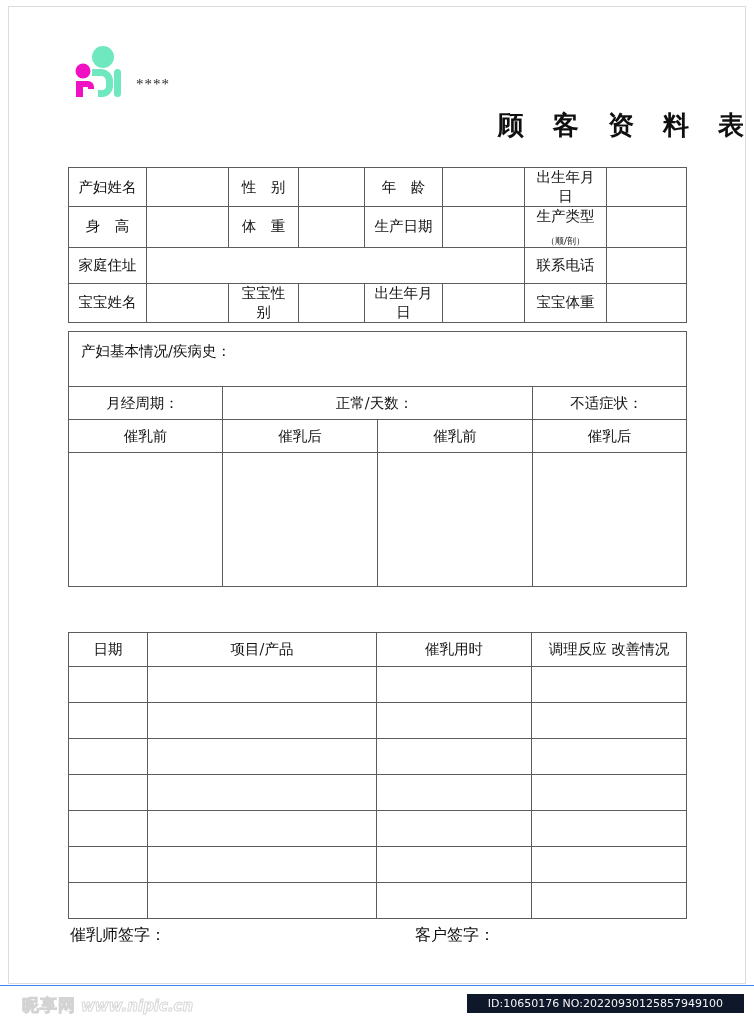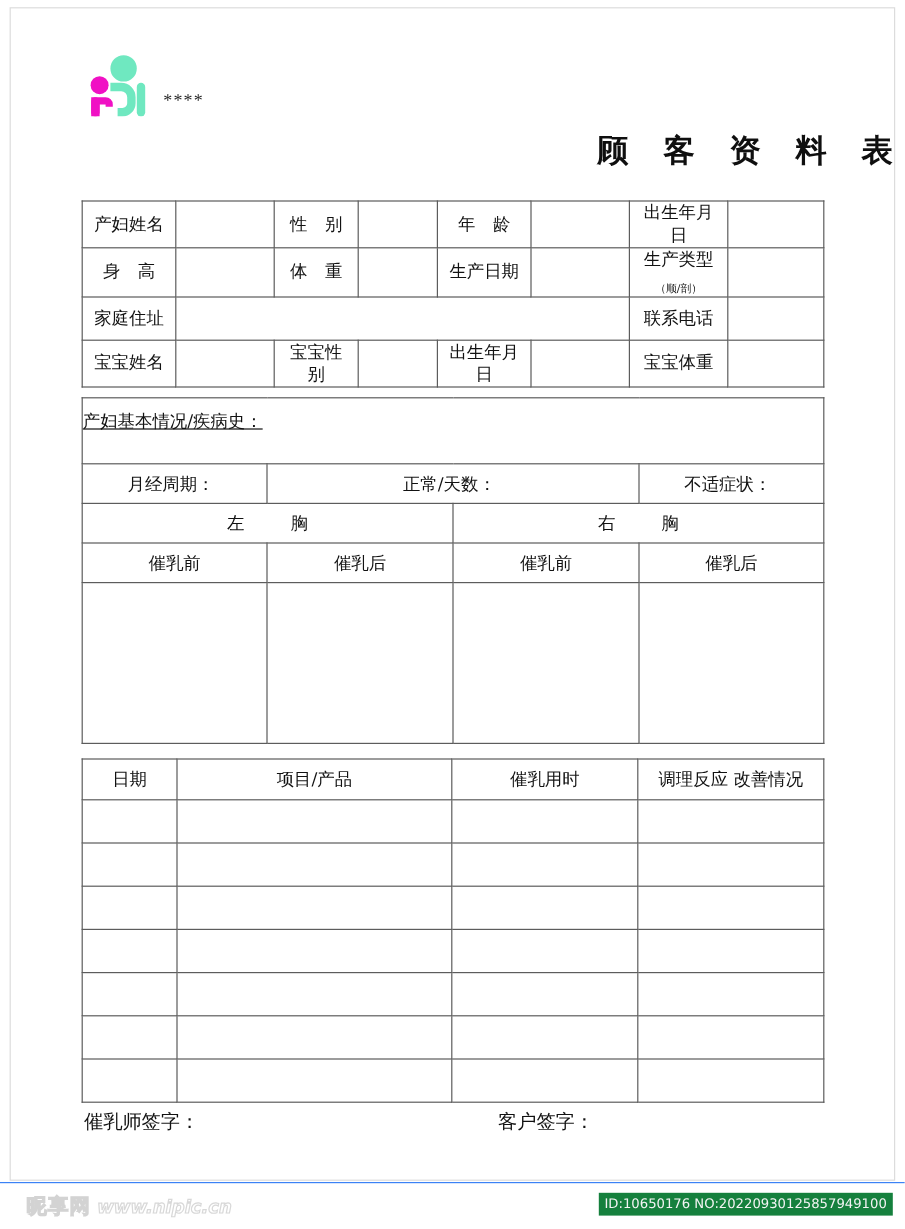--- a/index.html
+++ b/index.html
@@ -112,24 +112,23 @@
   
   .sec-clinical {
     position: absolute;
     left: 68px;
     top: 331px;
     width: 618px;
   }
   .sec-clinical td.note {
     height: 55px;
     text-align: left;
-    padding-left: 0;
+    padding-left: 12px;
     vertical-align: top;
     padding-top: 10px;
-    text-decoration: underline;
   }
   .sec-clinical td.row2 { height: 33px; text-align: center; padding-left: 0; margin-top: 29px; }
   .sec-clinical td.side {
     height: 33px;
     text-align: center;
     letter-spacing: 12px;
     text-indent: 12px;
   }
   .sec-clinical td.sub { height: 33px; text-align: center; }
   .sec-clinical td.blank { height: 134px; }
@@ -191,25 +190,25 @@
     font-size: 15px;
     font-style: italic;
     font-weight: bold;
     color: #ffffff;
     -webkit-text-stroke: 1px #d8d8d8;
   }
   .wm-id {
     position: absolute;
     right: 10px;
     top: 8px;
-    background: #15803d;
+    background: #0f172a;
     color: #f4f4f4;
     font-family: "DejaVu Sans", sans-serif;
     font-size: 11px;
-    padding: 3px 5px;
+    padding: 3px 21px;
     white-space: nowrap;
   }
 </style>
 </head>
 <body>
 
 <div class="page">
 
   <div class="page-frame"></div>
 
@@ -296,24 +295,20 @@
       <tbody>
         <tr>
           <td class="note" colspan="4">产妇基本情况/疾病史：</td>
         </tr>
         <tr>
           <td class="row2">月经周期：</td>
           <td class="row2" colspan="2">正常/天数：</td>
           <td class="row2">不适症状：</td>
         </tr>
         <tr>
-          <td class="side" colspan="2">左　胸</td>
-          <td class="side" colspan="2">右　胸</td>
-        </tr>
-        <tr>
           <td class="sub">催乳前</td>
           <td class="sub">催乳后</td>
           <td class="sub">催乳前</td>
           <td class="sub">催乳后</td>
         </tr>
         <tr>
           <td class="blank"></td>
           <td class="blank"></td>
           <td class="blank"></td>
           <td class="blank"></td>

